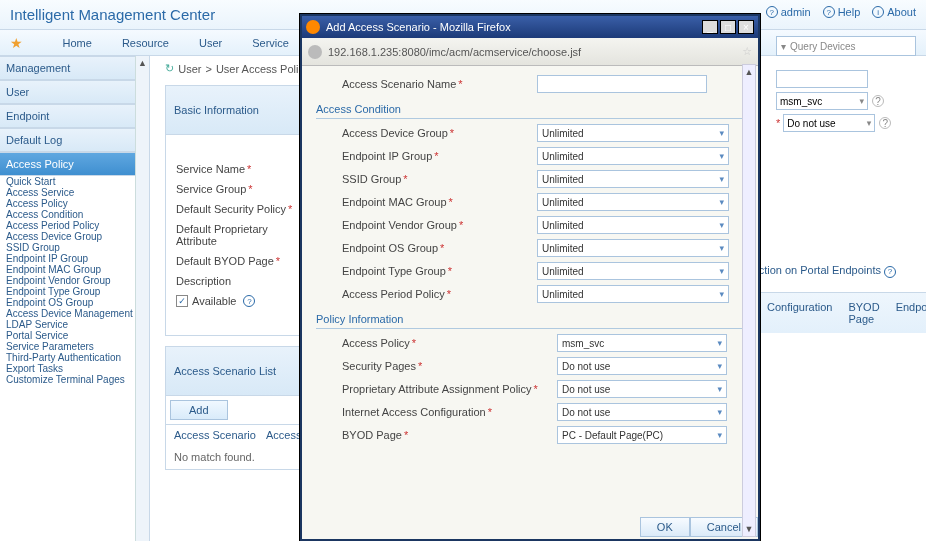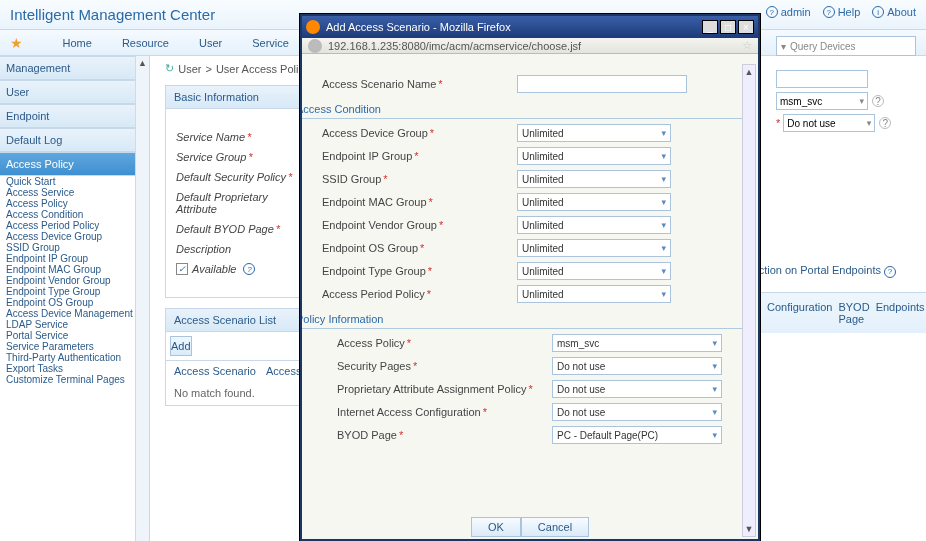--- a/index.html
+++ b/index.html
@@ -25,65 +25,65 @@
 .sb-section-head.active { background: linear-gradient(#5fa7e0,#3f8fd0); color: #fff; }
 .sb-chev { font-size: 10px; }
 .sb-item { padding: 0 6px; color: #2b5a8a; font-size: 10px; cursor: pointer; }
 .sb-scroll { position: absolute; right: 0; top: 0; width: 14px; height: 100%; background: #eef4fa; border-left: 1px solid #cdd; }
 .sb-scroll .arrow { height: 14px; display: flex; align-items: center; justify-content: center; font-size: 9px; color: #555; }
 
 
 .main { position: absolute; left: 155px; top: 56px; right: 0; bottom: 0; }
 .breadcrumb { padding: 6px 10px; color: #555; font-size: 11px; display: flex; align-items: center; gap: 4px; }
 .panel { margin: 4px 10px 10px 10px; border: 1px solid #c8d8e8; background: #fff; }
-.panel-head { background: linear-gradient(#e8f2fb,#d8e9f7); color: #2b5a8a; padding: 5px 8px; font-size: 11px; border-bottom: 1px solid #c8d8e8; }
-.panel-body { padding: 18px 10px; font-style: italic; }
+.panel-head { background: linear-gradient(#e8f2fb,#d8e9f7); color: #2b5a8a; padding: 18px 8px; font-size: 11px; border-bottom: 1px solid #c8d8e8; }
+.panel-body { padding: 24px 10px; }
 .prow { padding: 4px 0; color: #444; font-size: 11px; }
 .prow .req { color: #c33; margin-left: 2px; }
 .chk { display: inline-flex; align-items: center; gap: 4px; }
 .chk-box { width: 12px; height: 12px; border: 1px solid #888; display: inline-flex; align-items: center; justify-content: center; font-size: 9px; color: #2b6aa8; }
 
-.add-btn { background: linear-gradient(#f0f8ff,#d9ebfa); border: 1px solid #aac4de; padding: 3px 0; color: #2b5a8a; font-size: 11px; cursor: pointer; margin: 4px; }
+.add-btn { background: linear-gradient(#f0f8ff,#d9ebfa); border: 1px solid #aac4de; padding: 3px 18px; color: #2b5a8a; font-size: 11px; cursor: pointer; margin: 4px; }
 
 .right-fields { position: absolute; right: 20px; top: 66px; width: 130px; }
 .right-fields .row { display: flex; align-items: center; margin: 4px 0; }
 .right-fields input, .right-fields .dd { height: 18px; border: 1px solid #aac4de; width: 92px; font-size: 10px; padding: 0 3px; }
 .right-fields .dd { display: flex; align-items: center; justify-content: space-between; background: #fff; }
 .right-fields .dd::after { content: "\25BE"; color: #888; font-size: 9px; }
 .right-fields .hlp { margin-left: 4px; font-size: 10px; color: #888; border: 1px solid #bbb; border-radius: 50%; width: 12px; height: 12px; display: inline-flex; align-items: center; justify-content: center; }
 .right-fields .req-l { color: #c33; margin-right: 3px; }
 
 .right-linklabel { position: absolute; right: 30px; top: 264px; color: #2b5a8a; font-size: 11px; }
-.right-tabs { position: absolute; right: 0; top: 292px; width: 165px; border-top: 1px solid #c8d8e8; background: linear-gradient(#eef6fd,#e3f0fb); padding: 8px 6px; display: flex; gap: 6px; color: #2b5a8a; font-size: 11px; }
+.right-tabs { position: absolute; right: 0; top: 292px; width: 165px; border-top: 1px solid #c8d8e8; background: linear-gradient(#eef6fd,#e3f0fb); padding: 8px 6px; display: flex; gap: 16px; color: #2b5a8a; font-size: 11px; }
 
 
 .dialog { position: absolute; left: 300px; top: 14px; width: 460px; height: 527px; border: 2px solid #1b3661; background: #f7f7f2; box-shadow: 0 0 0 1px #000; }
 .dlg-title { height: 22px; background: linear-gradient(#3a5fa8,#1c3a78); color: #fff; display: flex; align-items: center; padding: 0 4px; font-size: 11px; }
 .dlg-title .ff { width: 14px; height: 14px; background: #f80; border-radius: 50%; margin-right: 6px; }
 .dlg-title .sp { flex: 1; }
 .dlg-title .wbtn { width: 16px; height: 14px; border: 1px solid #000; background: #ddd; margin-left: 2px; display: flex; align-items: center; justify-content: center; font-size: 10px; cursor: pointer; }
-.dlg-url { height: 16px; background: linear-gradient(#f4f4f0,#e4e4de); border-bottom: 1px solid #bbb; display: flex; align-items: center; padding: 0 6px; font-size: 11px; color: #555; gap: 6px; }
+.dlg-url { height: 28px; background: linear-gradient(#f4f4f0,#e4e4de); border-bottom: 1px solid #bbb; display: flex; align-items: center; padding: 0 6px; font-size: 11px; color: #555; gap: 6px; }
 .dlg-url .globe { width: 14px; height: 14px; border-radius: 50%; background: #bbb; }
 .dlg-url .star { color: #ccc; margin-left: auto; }
-.dlg-body { position: absolute; top: 46px; left: 0; right: 0; bottom: 0; overflow: hidden; padding: 8px 16px 0 20px; }
+.dlg-body { position: absolute; top: 46px; left: 0; right: 0; bottom: 0; overflow: hidden; padding: 8px 16px 0 40px; }
 .dlg-scroll { position: absolute; right: 2px; top: 48px; width: 14px; bottom: 2px; background: #eef; border: 1px solid #ccd; }
 .dlg-scroll .arrow { height: 14px; display: flex; align-items: center; justify-content: center; font-size: 9px; color: #555; }
 
 .dlg-row { display: flex; align-items: center; margin: 5px 0; }
 .dlg-label { width: 195px; color: #444; font-size: 11px; }
 .dlg-label .req { color: #c33; margin-left: 2px; }
 .dlg-input { border: 1px solid #aac4de; height: 18px; width: 170px; font-size: 10px; }
-.dlg-dd { border: 1px solid #aac4de; height: 18px; width: 154px; font-size: 10px; display: flex; align-items: center; justify-content: space-between; padding: 0 4px; background: #fff; color: #333; }
+.dlg-dd { border: 1px solid #aac4de; height: 18px; width: 192px; font-size: 10px; display: flex; align-items: center; justify-content: space-between; padding: 0 4px; background: #fff; color: #333; }
 .dlg-dd::after { content: "\25BE"; color: #5a8ac0; font-size: 9px; }
 
 .dlg-section { color: #2b6aa8; font-size: 11px; margin: 10px 0 4px -26px; padding-bottom: 3px; border-bottom: 1px solid #b0cae0; }
-.pol .dlg-label { width: 215px; margin-left: 15px; }
+.pol .dlg-label { width: 215px; }
 .pol .dlg-dd { width: 170px; }
 
-.dlg-buttons { position: absolute; bottom: 2px; left: 0; right: 0; display: flex; justify-content: center; }
+.dlg-buttons { position: absolute; bottom: 2px; left: 0; right: 0; display: flex; justify-content: flex-end; }
 .dlg-buttons button { border: 1px solid #aac4de; background: linear-gradient(#f7fbff,#dbeaf8); padding: 3px 16px; font-size: 11px; color: #2b5a8a; cursor: pointer; }
 </style>
 </head>
 <body>
 
 <div class="app-header">
   <div class="app-title">Intelligent Management Center</div>
 </div>
 <div class="right-header">
   <span>

